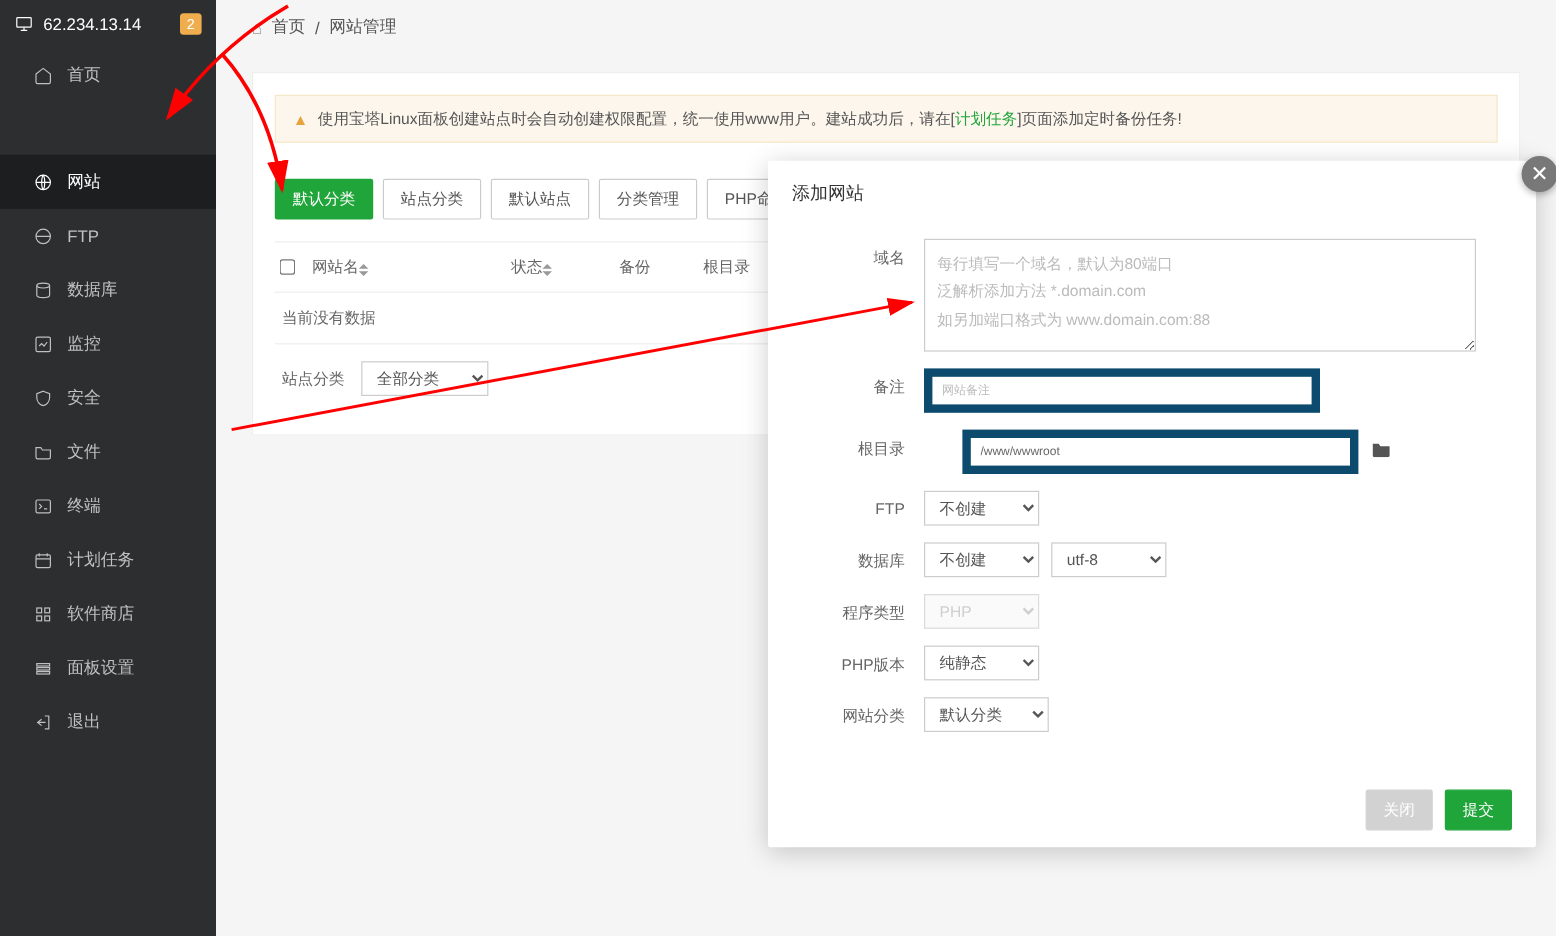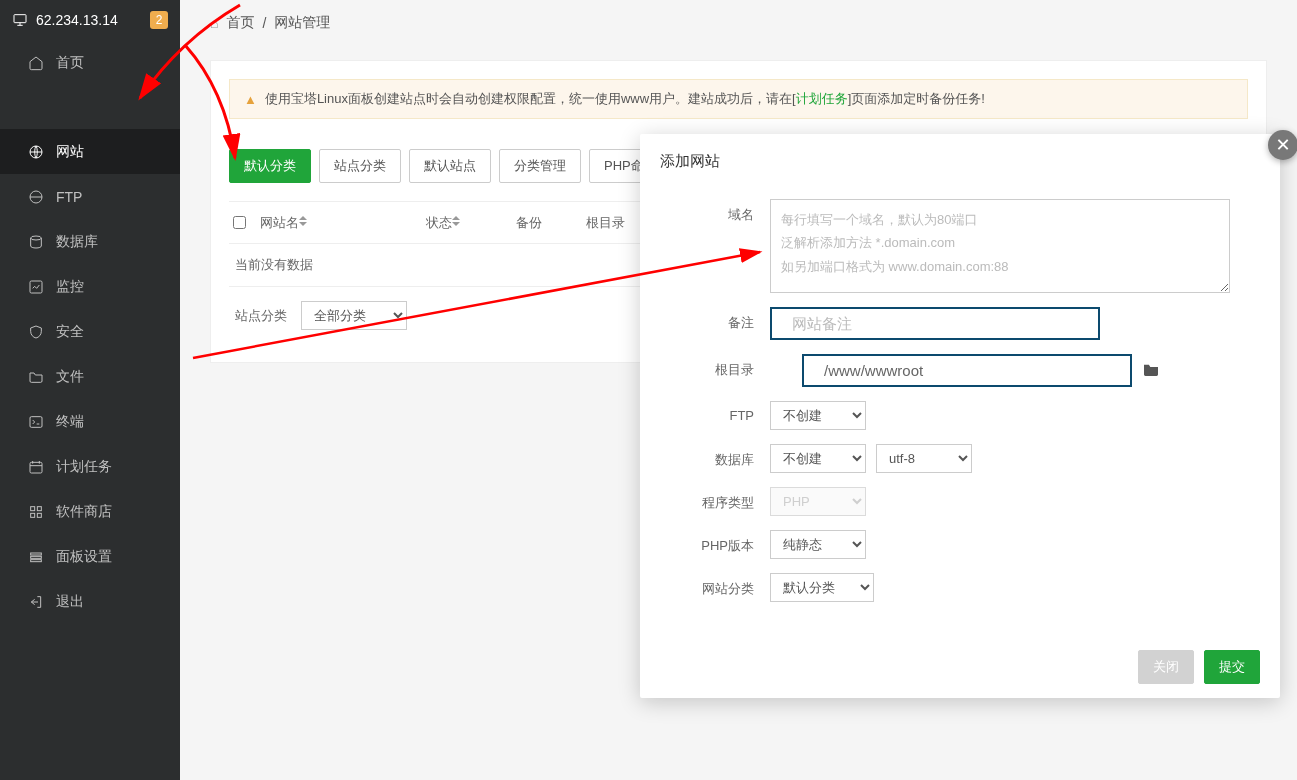--- a/index.html
+++ b/index.html
@@ -22,21 +22,21 @@
 .content-panel { margin: 20px 30px 0; background: #fff; border: 1px solid #eee; padding: 18px; }
 .alert { background: #fdf6ec; border: 1px solid #f5e8c8; padding: 10px 14px; color: #555; font-size: 13px; display: flex; align-items: center; gap: 8px; }
 .alert .warn-ico { color: #e6a23c; }
 .alert .link { color: #20a53a; }
 .toolbar { display: flex; gap: 8px; margin-top: 30px; }
 .btn { border: 1px solid #ccc; background: #fff; color: #555; padding: 7px 14px; font-size: 13px; border-radius: 2px; cursor: pointer; }
 .btn-primary { background: #20a53a; border-color: #20a53a; color: #fff; }
 .btn-close-g { background: #d2d2d2; border-color: #d2d2d2; color: #fff; }
 .table { margin-top: 18px; border-top: 1px solid #eee; }
 .thead { display: flex; height: 42px; align-items: center; font-size: 13px; color: #666; border-bottom: 1px solid #eee; }
-.thead .col { display: flex; align-items: flex-start; gap: 0; }
+.thead .col { display: flex; align-items: flex-end; gap: 0; }
 .thead input[type=checkbox] { margin: 0 10px 0 4px; }
 .col-name { width: 170px; padding-left: 4px; }
 .col-status { width: 90px; }
 .col-backup { width: 70px; }
 .col-root { flex: 1; }
 .no-data { padding: 12px 6px; font-size: 13px; color: #666; border-bottom: 1px solid #eee; }
 .filter-row { display: flex; align-items: center; gap: 14px; padding: 14px 6px; font-size: 13px; color: #666; }
 .filter-row select { border: 1px solid #ccc; padding: 5px 24px 5px 8px; font-size: 13px; color: #555; background: #fff; }
 .sort-caret { width: 8px; height: 14px; position: relative; }
 .sort-caret::before, .sort-caret::after { content: ""; position: absolute; left: 0; border: 4px solid transparent; }
@@ -44,21 +44,21 @@
 .sort-caret::after { border-top-color: #999; bottom: -2px; }
 .modal { position: absolute; left: 640px; top: 134px; width: 640px; background: #fff; box-shadow: 0 4px 22px rgba(0,0,0,0.2); border-radius: 2px; }
 .modal-header { padding: 18px 20px; font-size: 15px; color: #333; }
 .modal-close { position: absolute; top: -4px; right: -18px; width: 30px; height: 30px; border-radius: 50%; background: #787878; color: #fff; display: flex; align-items: center; justify-content: center; cursor: pointer; font-size: 18px; box-shadow: 0 2px 6px rgba(0,0,0,0.3); }
 .modal-body { padding: 10px 30px 20px 40px; }
 .form-row { display: flex; align-items: flex-start; margin-bottom: 14px; }
 .form-label { width: 90px; text-align: right; padding-right: 16px; font-size: 13px; color: #666; padding-top: 7px; }
 .form-control { flex: 1; display: flex; gap: 10px; align-items: center; }
 .form-control textarea { width: 460px; height: 94px; border: 1px solid #ccc; padding: 8px 10px; font-size: 13px; color: #666; resize: both; font-family: inherit; }
 .form-control textarea::placeholder { color: #bbb; line-height: 1.8; }
-.form-control input[type=text] { border: 2px solid #0c4a6e; padding: 6px 20px; font-size: 15px; color: #666; }
+.form-control input[type=text] { border: 7px solid #0c4a6e; padding: 6px 8px; font-size: 10px; color: #666; }
 .form-control input[type=text]::placeholder { color: #bbb; }
 .inp-note { width: 330px; }
 .inp-root { width: 330px; margin-left: 32px; }
 .form-control select { border: 1px solid #ccc; padding: 5px 22px 5px 8px; font-size: 13px; color: #555; background: #fff; min-width: 96px; }
 .form-control select:disabled { color: #bbb; background: #f8f8f8; }
 .folder-ico { color: #555; cursor: pointer; }
 .modal-footer { display: flex; justify-content: flex-end; gap: 10px; padding: 14px 20px; }
 
 
 .arrow { position: absolute; pointer-events: none; }

